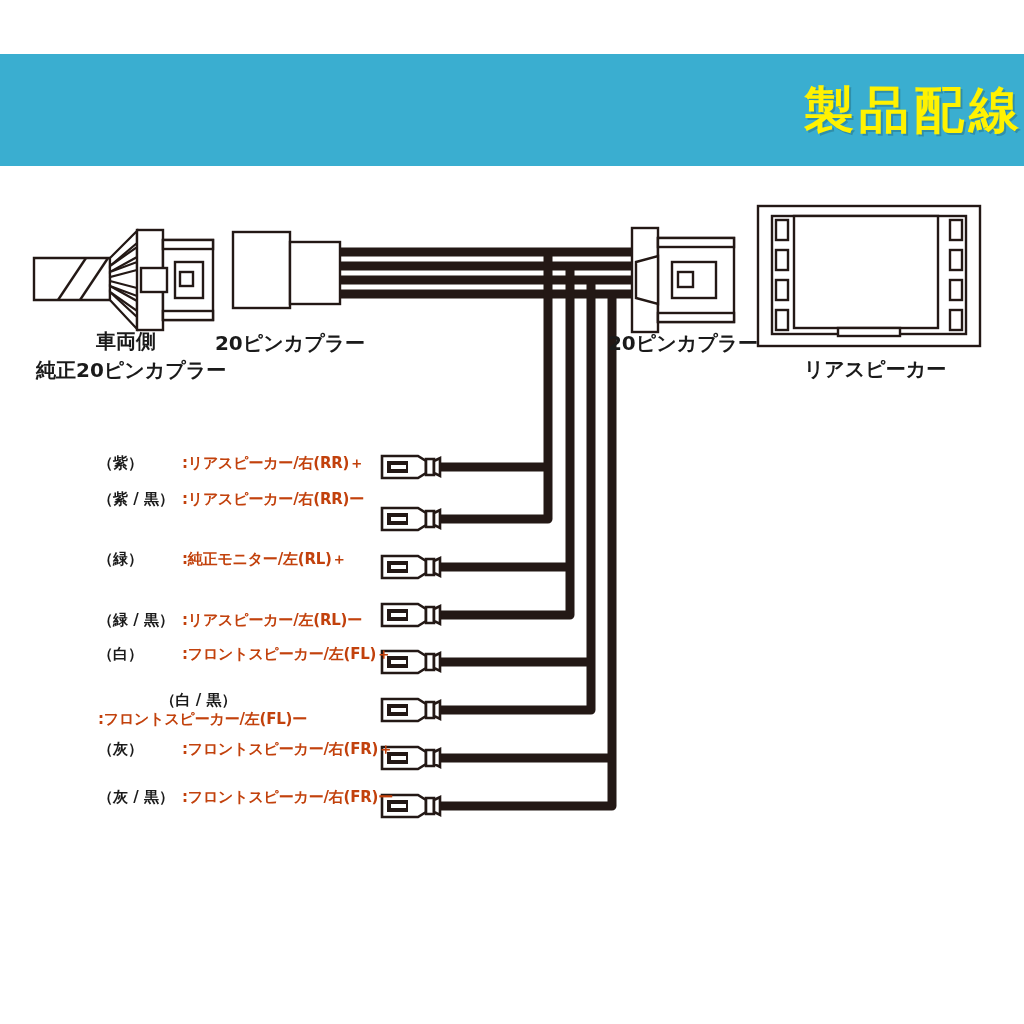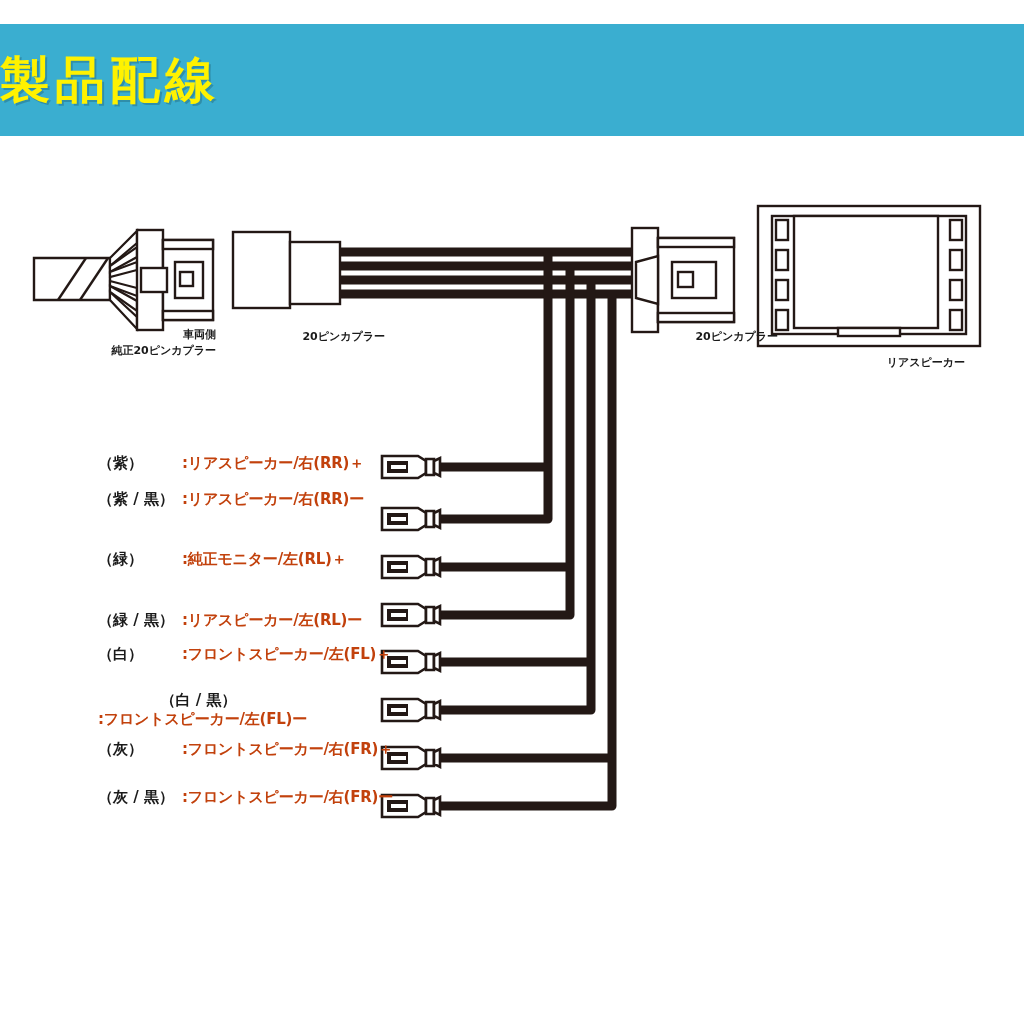--- a/index.html
+++ b/index.html
@@ -12,27 +12,27 @@
     height: 1024px;
     position: relative;
     overflow: hidden;
     font-family: "Liberation Sans", "DejaVu Sans", sans-serif;
   }
 
   
   #header-banner {
     position: absolute;
     left: 0;
-    top: 24px;
+    top: 54px;
     width: 1024px;
     height: 112px;
     background: #3aaed0;
     display: flex;
     align-items: center;
-    justify-content: flex-start;
+    justify-content: flex-end;
     box-sizing: border-box;
   }
   #header-title {
     color: #fff200;
     font-size: 50px;
     font-weight: bold;
     letter-spacing: 5px;
     line-height: 1;
     text-shadow: 2px 2px 0 rgba(0,0,0,0.18);
     font-family: "DejaVu Sans", "Liberation Sans", sans-serif;
@@ -43,24 +43,24 @@
     position: absolute;
     left: 0;
     top: 0;
     width: 1024px;
     height: 1024px;
   }
 
   
   .caption {
     position: absolute;
-    font-size: 11px;
+    font-size: 20px;
     font-weight: bold;
     color: #1a1a1a;
-    text-align: right;
+    text-align: center;
     line-height: 1.45;
     white-space: nowrap;
     font-family: "DejaVu Sans", "Liberation Sans", sans-serif;
   }
   #caption-vehicle {
     left: 36px;
     top: 327px;
     width: 180px;
   }
   #caption-coupler-mid {

